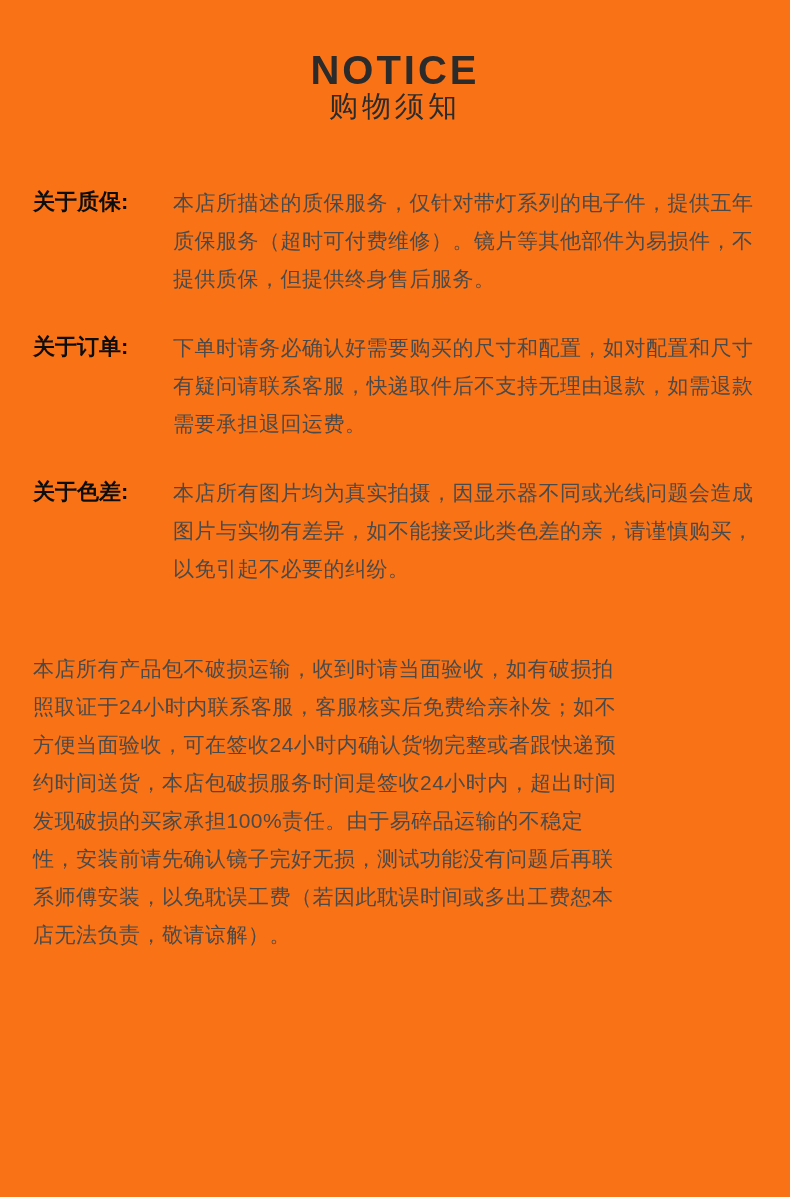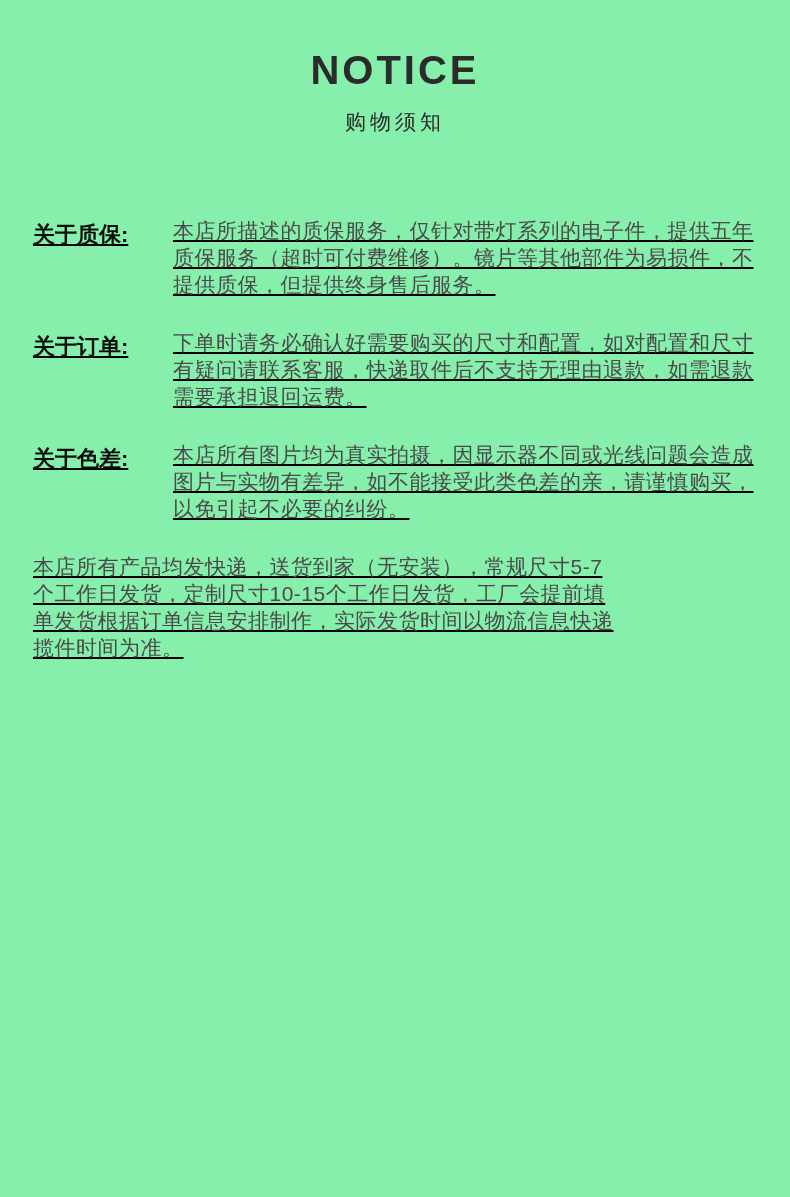--- a/index.html
+++ b/index.html
@@ -4,67 +4,66 @@
 <style>
   html, body {
     margin: 0;
     padding: 0;
     background: #ffffff;
   }
   .page {
     position: relative;
     width: 790px;
     height: 1197px;
-    background: #86efac;
+    background: #f97316;
     overflow: hidden;
     font-family: "Liberation Sans", sans-serif;
   }
   .header {
     text-align: center;
     padding-top: 50px;
   }
   .title {
     font-size: 40px;
     line-height: 40px;
     font-weight: 800;
     letter-spacing: 3px;
     color: #2b2b2b;
   }
   .subtitle {
-    margin-top: 18px;
-    font-size: 21px;
+    margin-top: 2px;
+    font-size: 29px;
     line-height: 28px;
     font-weight: 500;
     letter-spacing: 4px;
     color: #2b2b2b;
   }
   .notice-list {
-    margin-top: 81px;
-    text-decoration: underline;
+    margin-top: 64px;
   }
   .notice-row {
     display: flex;
     align-items: flex-start;
     padding: 0 33px;
     margin-bottom: 31px;
   }
   .notice-label {
     flex: none;
     width: 140px;
     font-size: 22px;
     line-height: 35px;
     font-weight: 700;
     color: #0d0d0d;
     white-space: nowrap;
   }
   .notice-text {
     flex: none;
     width: 584px;
     font-size: 21px;
-    line-height: 27px;
+    line-height: 38px;
     font-weight: 400;
     color: #4a4a4a;
     letter-spacing: 0.5px;
   }
 </style>
 </head>
 <body>
 
 <div class="page">
   <div class="header">
@@ -82,20 +81,20 @@
       <div class="notice-label">关于订单:</div>
       <div class="notice-text">下单时请务必确认好需要购买的尺寸和配置，如对配置和尺寸有疑问请联系客服，快递取件后不支持无理由退款，如需退款需要承担退回运费。</div>
     </div>
 
     <div class="notice-row">
       <div class="notice-label">关于色差:</div>
       <div class="notice-text">本店所有图片均为真实拍摄，因显示器不同或光线问题会造成图片与实物有差异，如不能接受此类色差的亲，请谨慎购买，以免引起不必要的纠纷。</div>
     </div>
 
     <div class="notice-row">
-      <div class="notice-text">本店所有产品均发快递，送货到家（无安装），常规尺寸5-7个工作日发货，定制尺寸10-15个工作日发货，工厂会提前填单发货根据订单信息安排制作，实际发货时间以物流信息快递揽件时间为准。</div>
     </div>
 
     <div class="notice-row">
+      <div class="notice-text">本店所有产品包不破损运输，收到时请当面验收，如有破损拍照取证于24小时内联系客服，客服核实后免费给亲补发；如不方便当面验收，可在签收24小时内确认货物完整或者跟快递预约时间送货，本店包破损服务时间是签收24小时内，超出时间发现破损的买家承担100%责任。由于易碎品运输的不稳定性，安装前请先确认镜子完好无损，测试功能没有问题后再联系师傅安装，以免耽误工费（若因此耽误时间或多出工费恕本店无法负责，敬请谅解）。</div>
     </div>
   </div>
 
 </div>
 
 </body></html>

